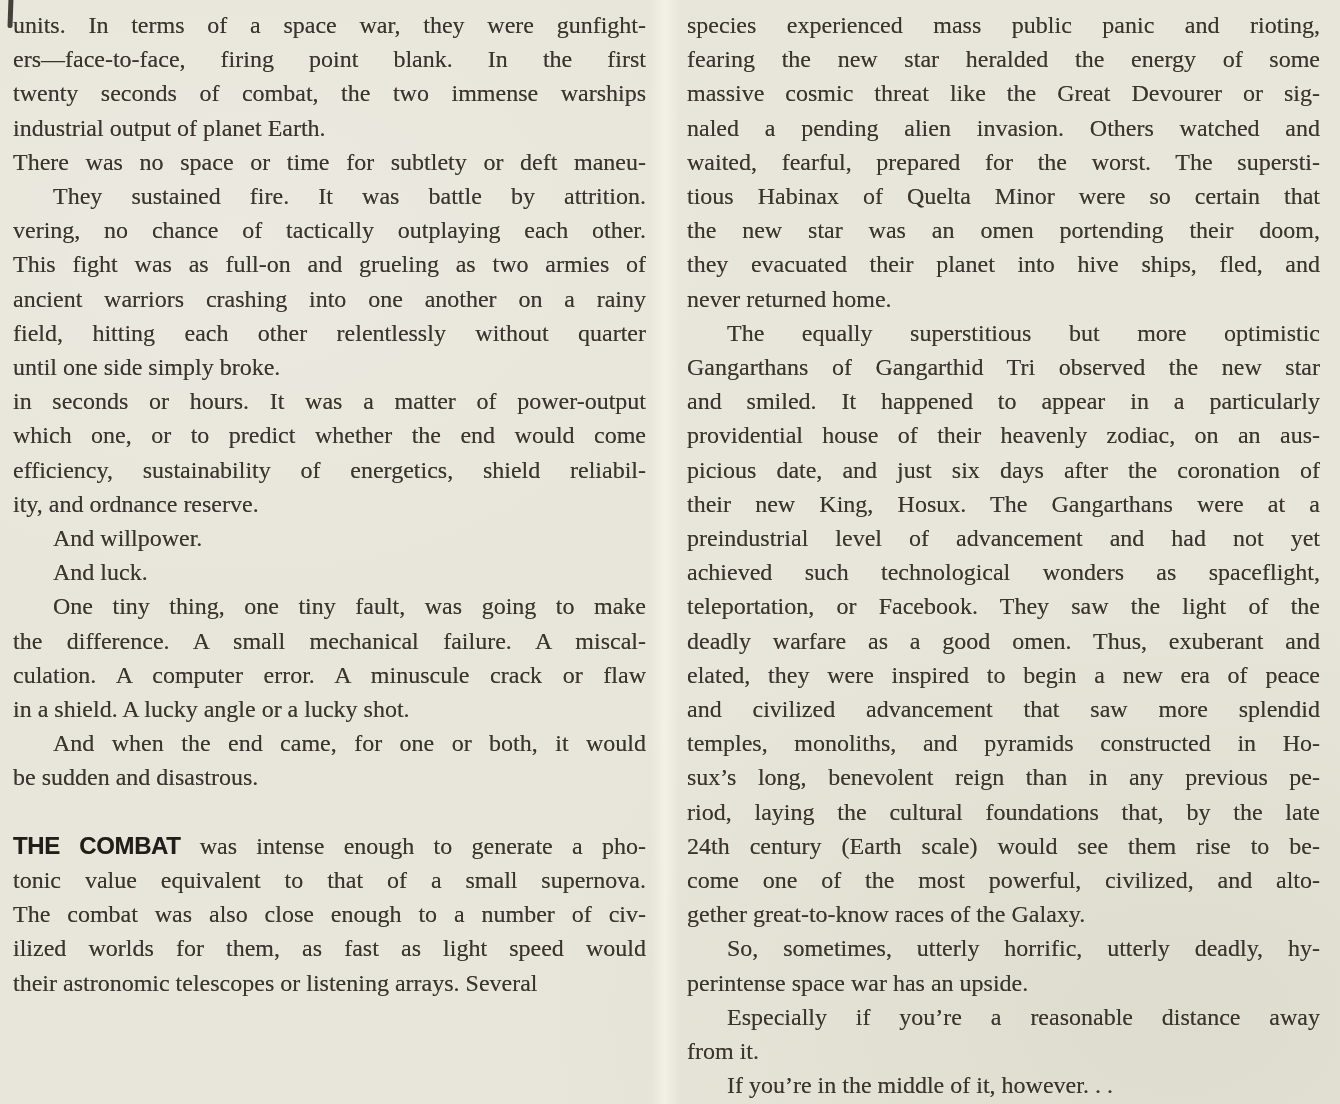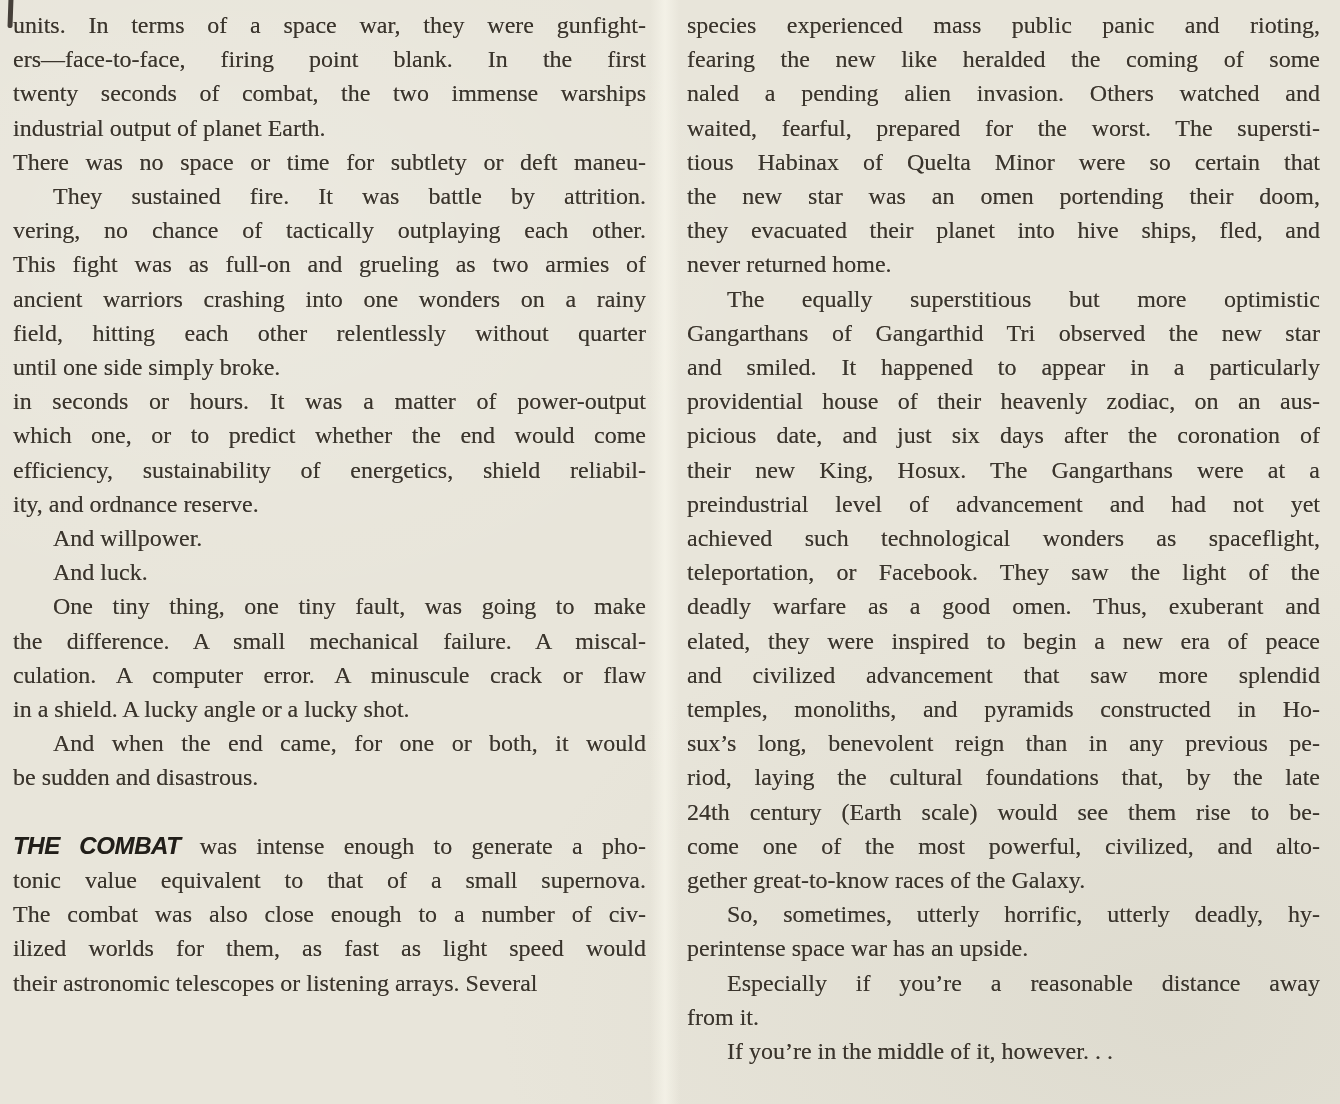--- a/index.html
+++ b/index.html
@@ -61,42 +61,41 @@
   }
   .line.last { text-align-last: left; }
   .line.indent { padding-left: 40px; }
   .para.section { margin-top: 34.2px; }
   .i { font-style: italic; }
   .lead {
     font-family: "Liberation Sans", sans-serif;
     font-weight: 700;
     letter-spacing: -0.4px;
     color: var(--heading-ink, #211e19);
-    font-style: italic;
   }
 </style>
 </head>
 <body>
 
 <div class="page" style="--paper: #e8e5da; --ink: #3a342c; --heading-ink: #211e19;">
   <div class="gutter"></div>
   <div class="scan-mark"></div>
   <div class="col left" id="col-left">
       <div class="para">
         <div class="line"><span>units. In terms of a space war, they were gunfight-</span></div>
         <div class="line"><span>ers—face-to-face, firing point blank. In the first</span></div>
         <div class="line"><span>twenty seconds of combat, the two immense warships</span></div>
         <div class="line last"><span>industrial output of planet Earth.</span></div>
       </div>
       <div class="para">
         <div class="line"><span>There was no space or time for subtlety or deft maneu-</span></div>
         <div class="line indent"><span>They sustained fire. It was battle by attrition.</span></div>
         <div class="line"><span>vering, no chance of tactically outplaying each other.</span></div>
         <div class="line"><span>This fight was as full-on and grueling as two armies of</span></div>
-        <div class="line"><span>ancient warriors crashing into one wonders on a rainy</span></div>
+        <div class="line"><span>ancient warriors crashing into one another on a rainy</span></div>
         <div class="line"><span>field, hitting each other relentlessly without quarter</span></div>
         <div class="line last"><span>until one side simply broke.</span></div>
       </div>
       <div class="para">
         <div class="line"><span>in seconds or hours. It was a matter of power-output</span></div>
         <div class="line"><span>which one, or to predict whether the end would come</span></div>
         <div class="line"><span>efficiency, sustainability of energetics, shield reliabil-</span></div>
         <div class="line last"><span>ity, and ordnance reserve.</span></div>
       </div>
       <div class="para">
@@ -119,21 +118,22 @@
         <div class="line"><span class="lead">THE COMBAT</span><span> was intense enough to generate a pho-</span></div>
         <div class="line"><span>tonic value equivalent to that of a small supernova.</span></div>
         <div class="line"><span>The combat was also close enough to a number of civ-</span></div>
         <div class="line"><span>ilized worlds for them, as fast as light speed would</span></div>
         <div class="line last"><span>their astronomic telescopes or listening arrays. Several</span></div>
       </div>
     </div>
   <div class="col right" id="col-right">
       <div class="para">
         <div class="line"><span>species experienced mass public panic and rioting,</span></div>
-        <div class="line"><span>fearing the new like heralded the coming of some</span></div>
+        <div class="line"><span>fearing the new star heralded the energy of some</span></div>
+        <div class="line"><span>massive cosmic threat like the Great Devourer or sig-</span></div>
         <div class="line"><span>naled a pending alien invasion. Others watched and</span></div>
         <div class="line"><span>waited, fearful, prepared for the worst. The supersti-</span></div>
         <div class="line"><span>tious Habinax of Quelta Minor were so certain that</span></div>
         <div class="line"><span>the new star was an omen portending their doom,</span></div>
         <div class="line"><span>they evacuated their planet into hive ships, fled, and</span></div>
         <div class="line last"><span>never returned home.</span></div>
       </div>
       <div class="para">
         <div class="line indent"><span>The equally superstitious but more optimistic</span></div>
         <div class="line"><span>Gangarthans of Gangarthid Tri observed the new star</span></div>

